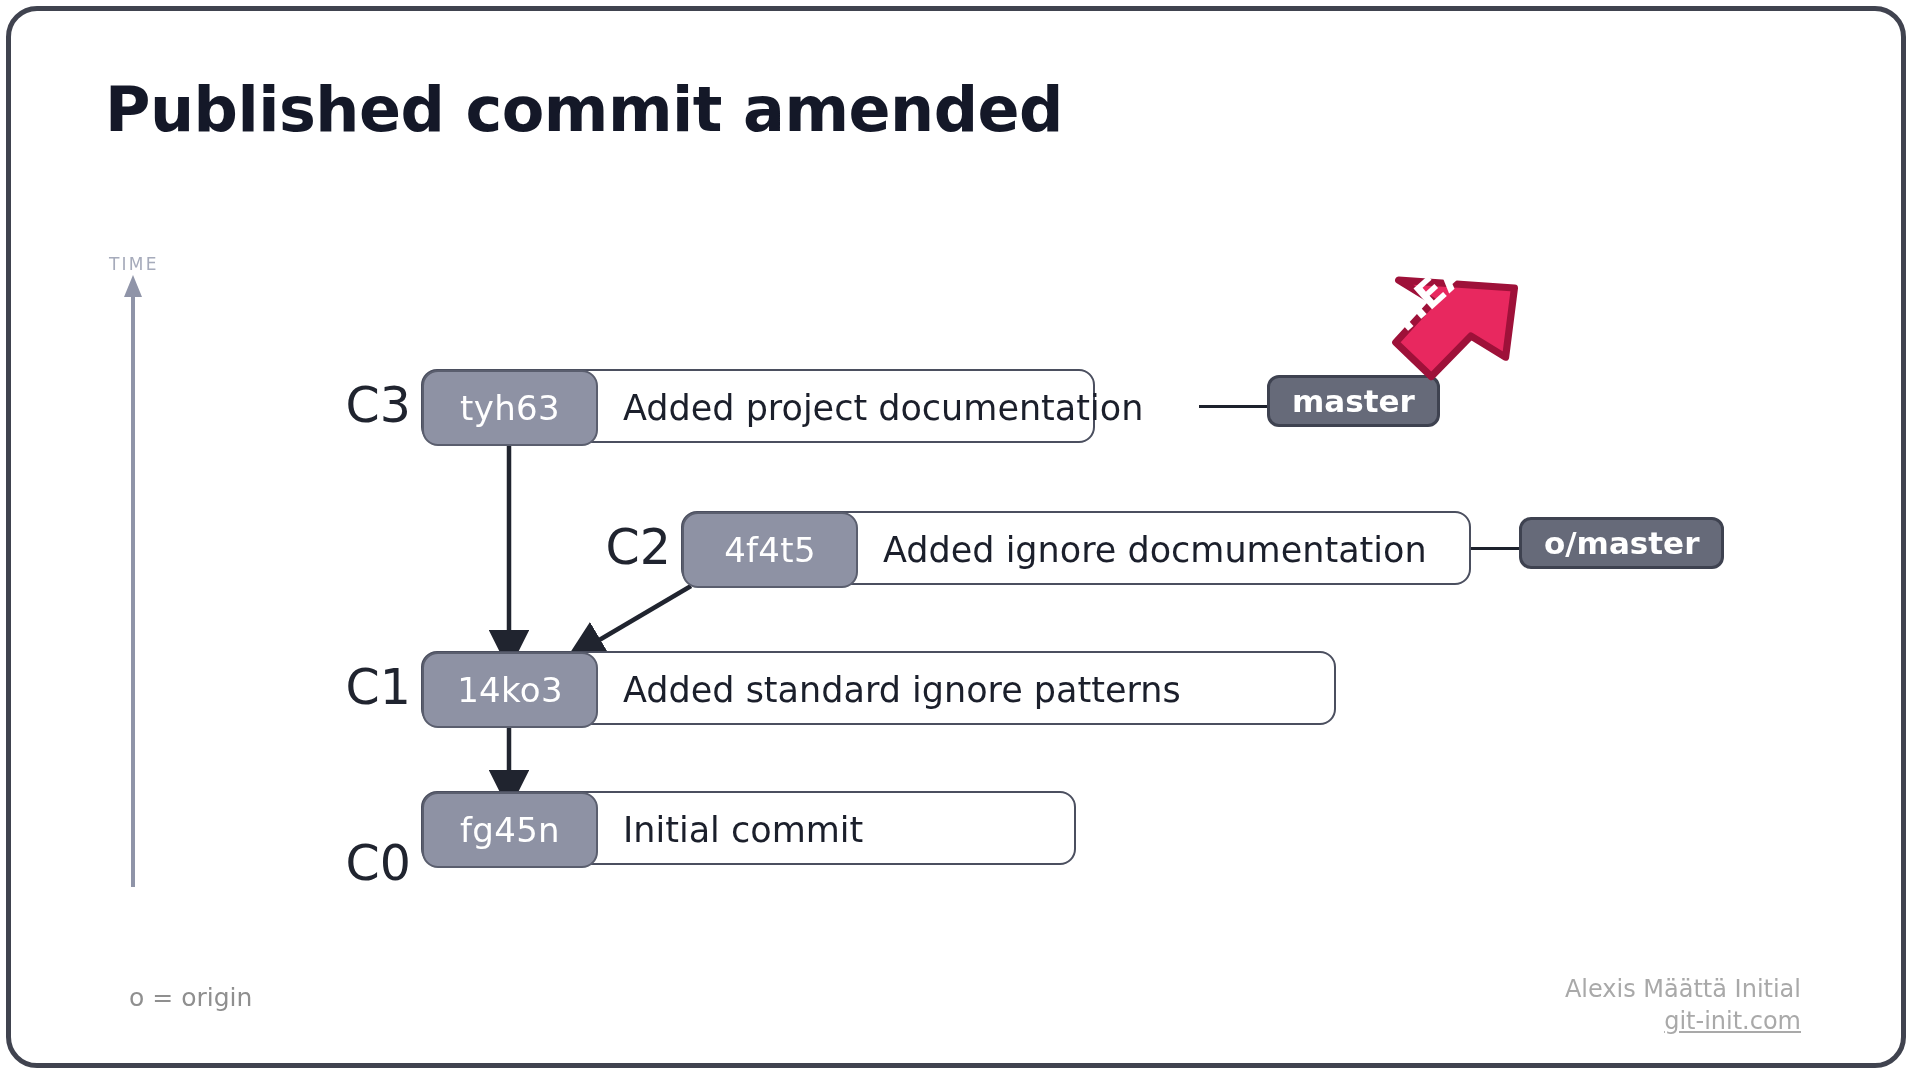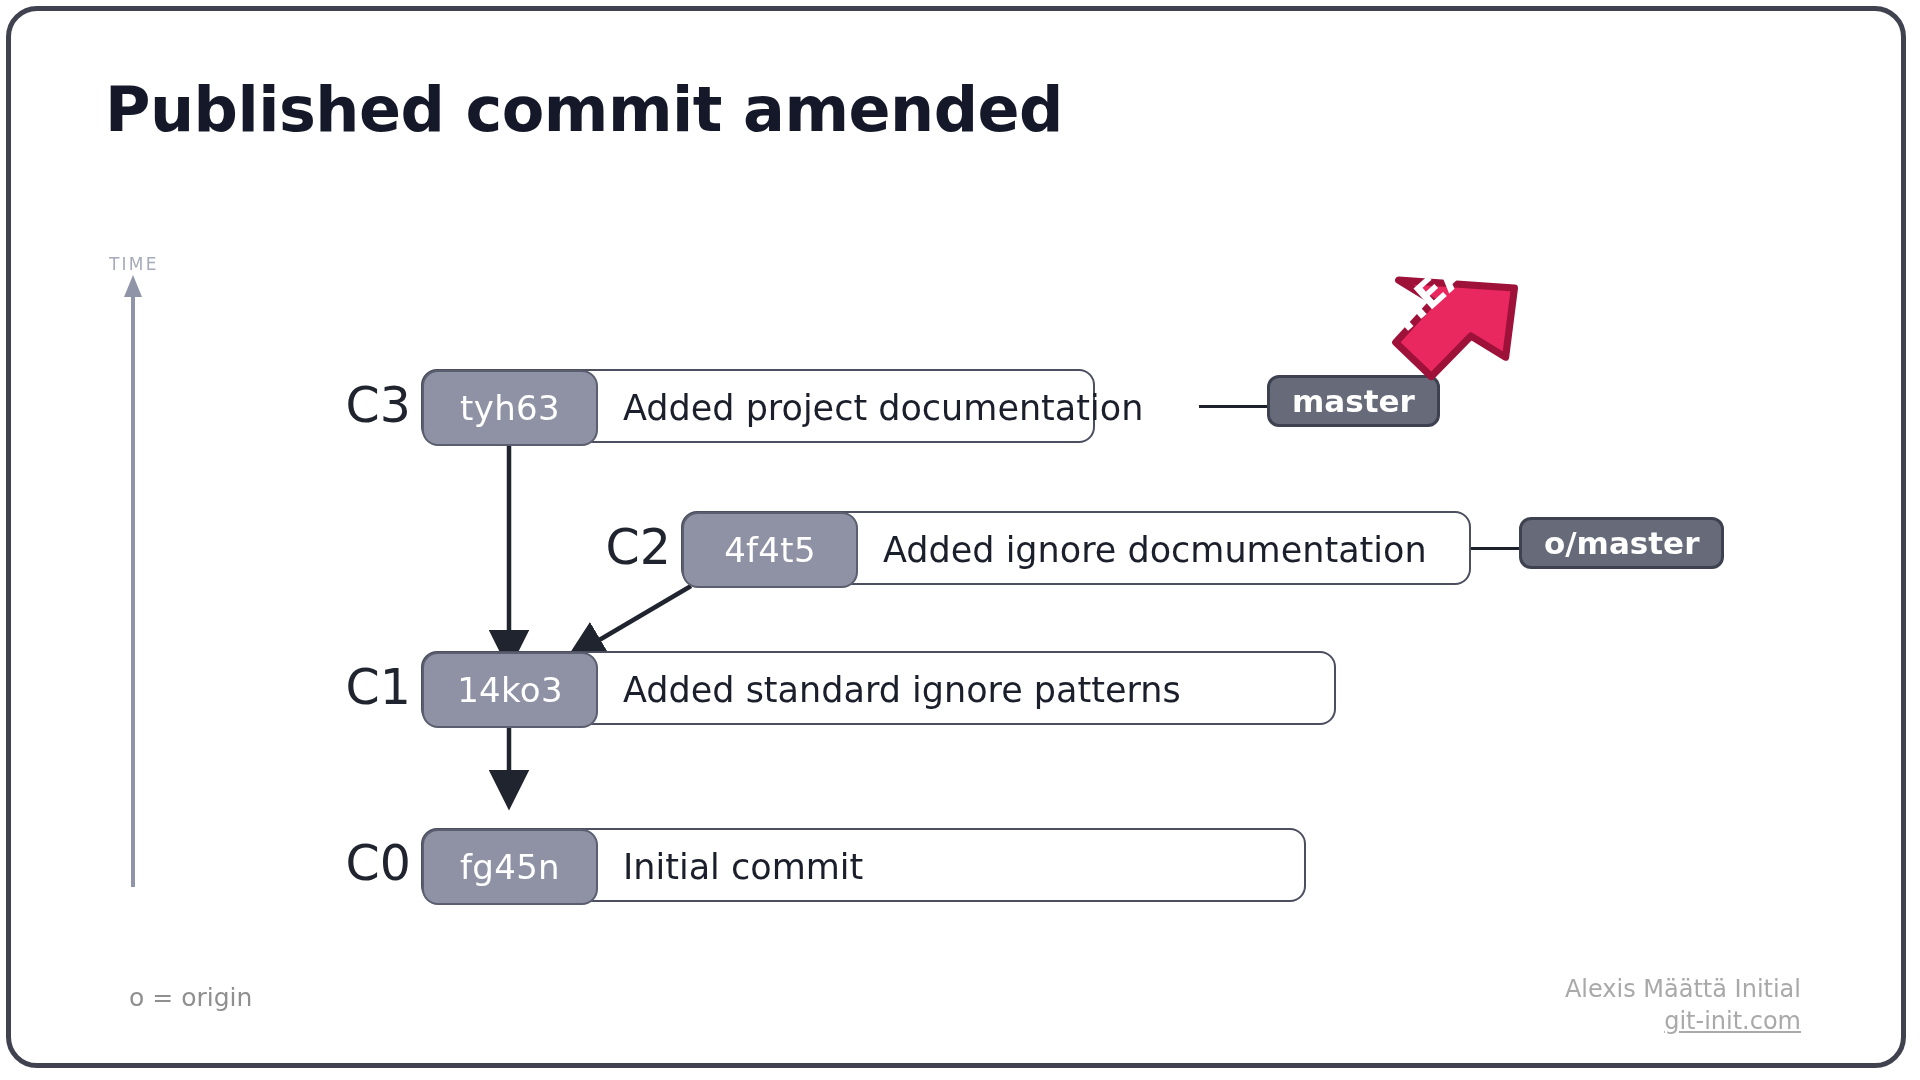--- a/index.html
+++ b/index.html
@@ -250,21 +250,21 @@
     <div class="row" style="left:0; top:640px;">
       <div class="row-tag" style="left:300px; width:100px;">C1</div>
       <div class="card" style="left:410px; width:915px;">
         <div class="hash">14ko3</div>
         <div class="msg">Added standard ignore patterns</div>
       </div>
     </div>
 
     <div class="row" style="left:0; top:780px;">
       <div class="row-tag" style="left:300px; width:100px;margin-top:36px;">C0</div>
-      <div class="card" style="left:410px; width:885px;margin-top:37px;">
+      <div class="card" style="left:410px; width:655px;">
         <div class="hash">fg45n</div>
         <div class="msg">Initial commit</div>
       </div>
     </div>
 
     <div class="legend">o = origin</div>
     <div class="credit">
       <div>Alexis Määttä Initial</div>
       <div class="link">git-init.com</div>
     </div>

